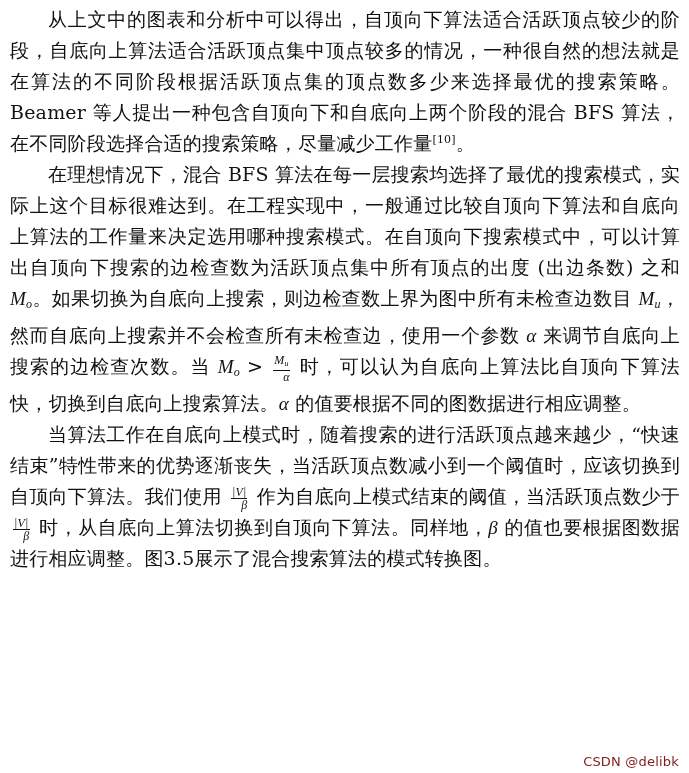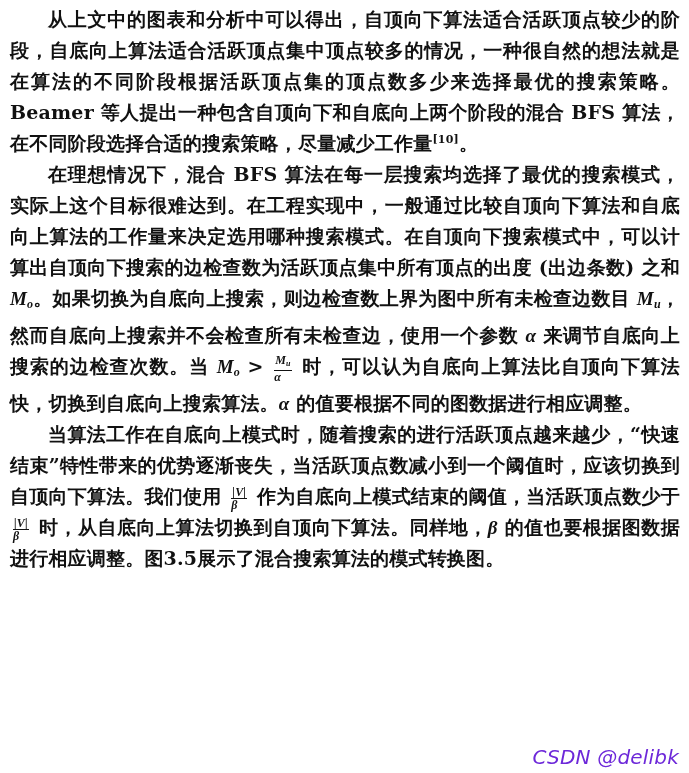--- a/index.html
+++ b/index.html
@@ -21,34 +21,33 @@
     top: 4px;
     width: 670px;
   }
   .para {
     margin: 0;
     font-size: 19px;
     line-height: 31px;
     text-align: justify;
     text-indent: 38px;
     letter-spacing: 0.2px;
-    font-weight: bold;
   }
   .math {
     font-family: "Liberation Serif", "DejaVu Serif", serif;
     font-style: italic;
   }
   .math sub {
     font-size: 12px;
     vertical-align: -3px;
   }
   .frac {
     display: inline-block;
     vertical-align: middle;
-    text-align: left;
+    text-align: right;
     font-family: "Liberation Serif", "DejaVu Serif", serif;
     font-style: italic;
     font-size: 12px;
     line-height: 12px;
     margin: 0 3px;
     text-indent: 0;
   }
   .frac .num {
     display: block;
     border-bottom: 1px solid #111;
@@ -61,24 +60,23 @@
   .cite {
     font-size: 11px;
     vertical-align: 7px;
     line-height: 0;
   }
   .watermark {
     position: absolute;
     right: 10px;
     bottom: 4px;
     font-family: "DejaVu Sans", "Liberation Sans", sans-serif;
-    font-size: 20px;
-    color: #6d28d9;
+    font-size: 13px;
+    color: #7f1d1d;
     letter-spacing: 0.2px;
-    font-style: italic;
   }
 </style>
 </head>
 <body>
 
 <div class="page">
   <p class="para"><span>从上文中的图表和分析中可以得出，自顶向下算法适合活跃顶点较少的阶段，自底向上算法适合活跃顶点集中顶点较多的情况，一种很自然的想法就是在算法的不同阶段根据活跃顶点集的顶点数多少来选择最优的搜索策略。Beamer 等人提出一种包含自顶向下和自底向上两个阶段的混合 BFS 算法，在不同阶段选择合适的搜索策略，尽量减少工作量</span><sup class="cite">[10]</sup><span>。</span></p>
   <p class="para"><span>在理想情况下，混合 BFS 算法在每一层搜索均选择了最优的搜索模式，实际上这个目标很难达到。在工程实现中，一般通过比较自顶向下算法和自底向上算法的工作量来决定选用哪种搜索模式。在自顶向下搜索模式中，可以计算出自顶向下搜索的边检查数为活跃顶点集中所有顶点的出度 (出边条数) 之和 </span><span class="math">M<sub>o</sub></span><span>。如果切换为自底向上搜索，则边检查数上界为图中所有未检查边数目 </span><span class="math">M<sub>u</sub></span><span>，然而自底向上搜索并不会检查所有未检查边，使用一个参数 </span><span class="math">α</span><span> 来调节自底向上搜索的边检查次数。当 </span><span class="math">M<sub>o</sub></span><span> &gt; </span><span class="frac"><span class="num">M<sub>u</sub></span><span class="den">α</span></span><span> 时，可以认为自底向上算法比自顶向下算法快，切换到自底向上搜索算法。</span><span class="math">α</span><span> 的值要根据不同的图数据进行相应调整。</span></p>
   <p class="para"><span>当算法工作在自底向上模式时，随着搜索的进行活跃顶点越来越少，“快速结束”特性带来的优势逐渐丧失，当活跃顶点数减小到一个阈值时，应该切换到自顶向下算法。我们使用 </span><span class="frac"><span class="num">|V|</span><span class="den">β</span></span><span> 作为自底向上模式结束的阈值，当活跃顶点数少于 </span><span class="frac"><span class="num">|V|</span><span class="den">β</span></span><span> 时，从自底向上算法切换到自顶向下算法。同样地，</span><span class="math">β</span><span> 的值也要根据图数据进行相应调整。图3.5展示了混合搜索算法的模式转换图。</span></p>
 </div>

